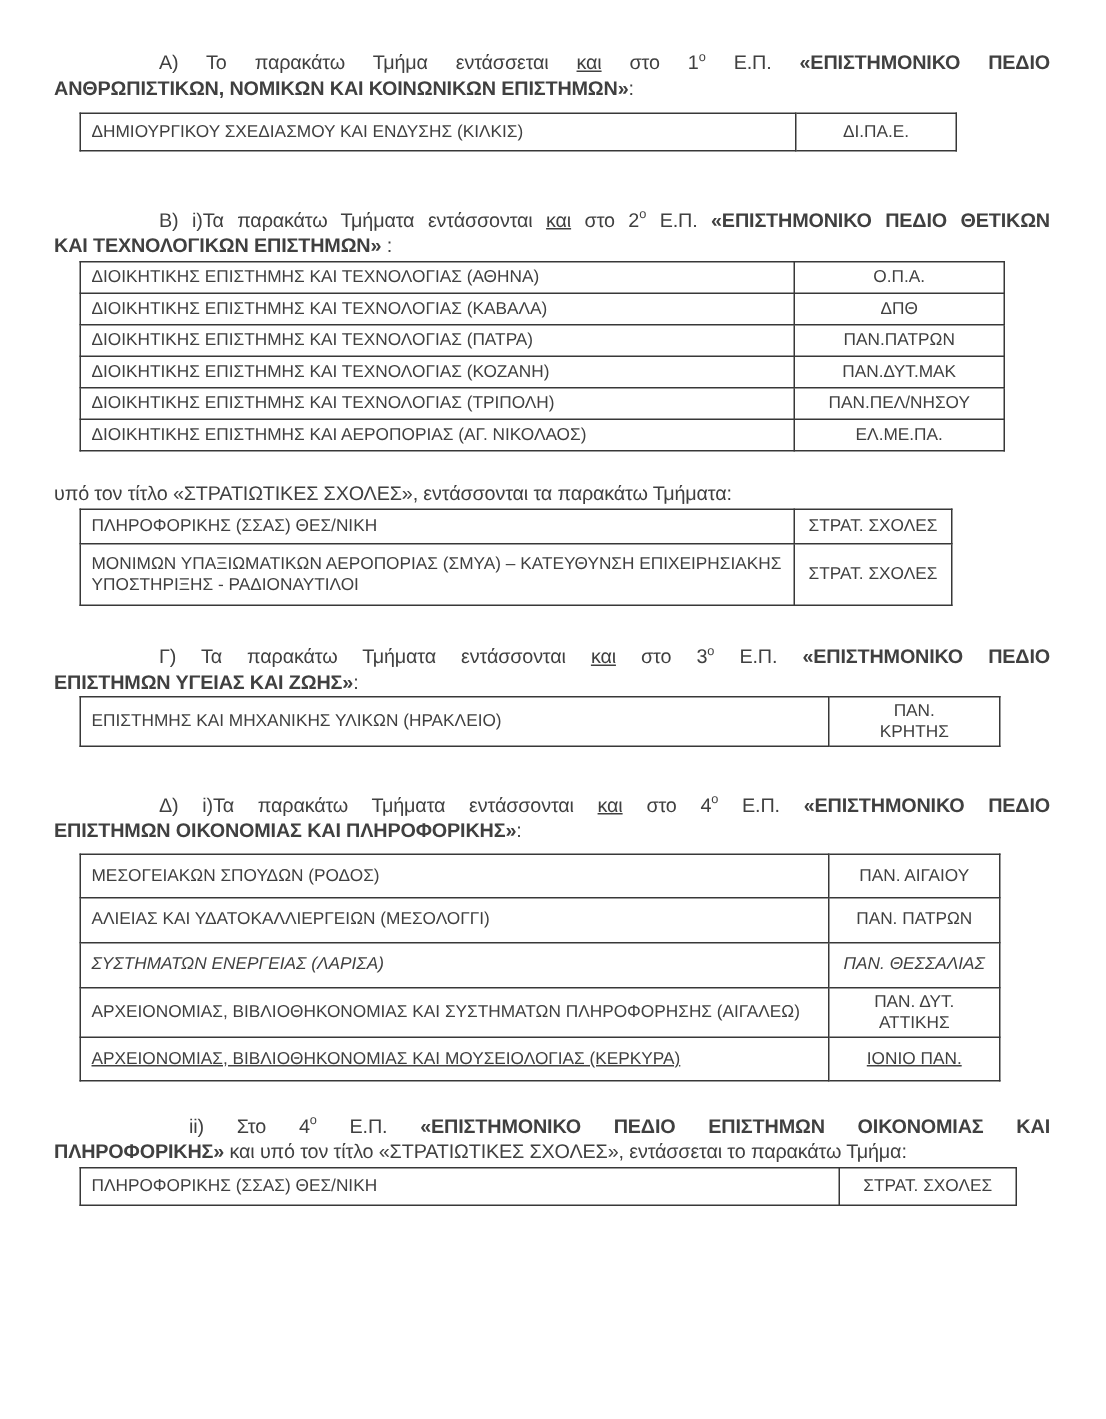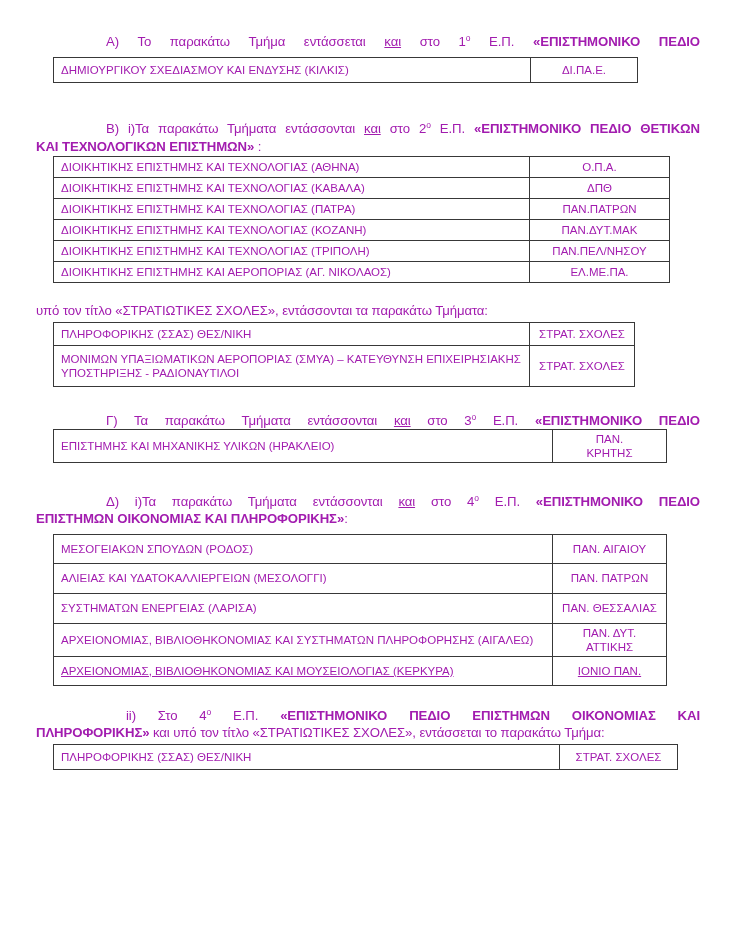--- a/index.html
+++ b/index.html
@@ -2,21 +2,21 @@
 <html><head>
 <meta charset="utf-8">
 <style>
   html, body { margin: 0; padding: 0; background: #ffffff; }
   .page {
     position: relative;
     width: 737px;
     height: 946px;
     background: #ffffff;
     font-family: "Liberation Sans", sans-serif;
-    color: #a21caf;
+    color: #404040;
     overflow: hidden;
   }
   .content { margin-left: 36px; width: 664px; }
 
   
   .sec-head { margin: 0; font-size: 13.2px; line-height: 17.4px; letter-spacing: -0.1px; }
   .hl1 { display: block; text-align: justify; text-align-last: justify; }
   .hl2 { display: block; text-align: left; }
   .ind-a  { text-indent: 70px; }
   .ind-ii { text-indent: 90px; }
@@ -52,21 +52,21 @@
   #tbl-ii2 tr:nth-child(2) td { height: 41px; }
 
   #tbl-c   { width: 614px; margin-top: 0; }
   #tbl-c   td.c2 { width: 114px; }
   #tbl-c   td { height: 32px; }
 
   #tbl-d   { width: 614px; margin-top: 6px; }
   #tbl-d   td.c2 { width: 114px; }
   #tbl-d   tr:nth-child(1) td { height: 29px; }
   #tbl-d   tr:nth-child(2) td { height: 30px; }
-  #tbl-d   tr:nth-child(3) td { height: 30px; }
+  #tbl-d   tr:nth-child(3) td { height: 30px; font-style: italic; }
   #tbl-d   tr:nth-child(4) td { height: 32px; }
   #tbl-d   tr:nth-child(5) td { height: 29px; text-decoration: underline; }
   #tbl-d   tr:nth-child(6) td { height: 40px; }
 
   #tbl-ii4 { width: 625px; margin-top: 2px; }
   #tbl-ii4 td.c2 { width: 118px; }
   #tbl-ii4 td { height: 25px; }
 
   
   #h-a   { margin-top: 33px; }
@@ -78,20 +78,21 @@
 </style>
 </head>
 <body>
 
 <div class="page">
   <div class="content">
 
     <div>
       <p class="sec-head" id="h-a">
         <span class="hl1 ind-a"><span>Α) Το παρακάτω Τμήμα εντάσσεται </span><span class="u">και</span><span> στο 1</span><sup>ο</sup><span> Ε.Π. </span><span class="b">«ΕΠΙΣΤΗΜΟΝΙΚΟ ΠΕΔΙΟ</span></span>
+        <span class="hl2"><span class="b">ΑΝΘΡΩΠΙΣΤΙΚΩΝ, ΝΟΜΙΚΩΝ ΚΑΙ ΚΟΙΝΩΝΙΚΩΝ ΕΠΙΣΤΗΜΩΝ»</span><span>:</span></span>
       </p>
       <table class="tbl" id="tbl-a">
         <tbody>
             <tr>
           <td class="c1">ΔΗΜΙΟΥΡΓΙΚΟΥ ΣΧΕΔΙΑΣΜΟΥ ΚΑΙ ΕΝΔΥΣΗΣ (ΚΙΛΚΙΣ)</td>
           <td class="c2">ΔΙ.ΠΑ.Ε.</td>
         </tr>
       </tbody>
         </table>
     </div>
@@ -146,20 +147,21 @@
 ΥΠΟΣΤΗΡΙΞΗΣ - ΡΑΔΙΟΝΑΥΤΙΛΟΙ</td>
           <td class="c2">ΣΤΡΑΤ. ΣΧΟΛΕΣ</td>
         </tr>
       </tbody>
         </table>
     </div>
 
     <div>
       <p class="sec-head" id="h-c">
         <span class="hl1 ind-a"><span>Γ) Τα παρακάτω Τμήματα εντάσσονται </span><span class="u">και</span><span> στο 3</span><sup>ο</sup><span> Ε.Π. </span><span class="b">«ΕΠΙΣΤΗΜΟΝΙΚΟ ΠΕΔΙΟ</span></span>
+        <span class="hl2"><span class="b">ΕΠΙΣΤΗΜΩΝ ΥΓΕΙΑΣ ΚΑΙ ΖΩΗΣ»</span><span>:</span></span>
       </p>
       <table class="tbl" id="tbl-c">
         <tbody>
             <tr>
           <td class="c1">ΕΠΙΣΤΗΜΗΣ ΚΑΙ ΜΗΧΑΝΙΚΗΣ ΥΛΙΚΩΝ (ΗΡΑΚΛΕΙΟ)</td>
           <td class="c2">ΠΑΝ.
 ΚΡΗΤΗΣ</td>
         </tr>
       </tbody>
         </table>

